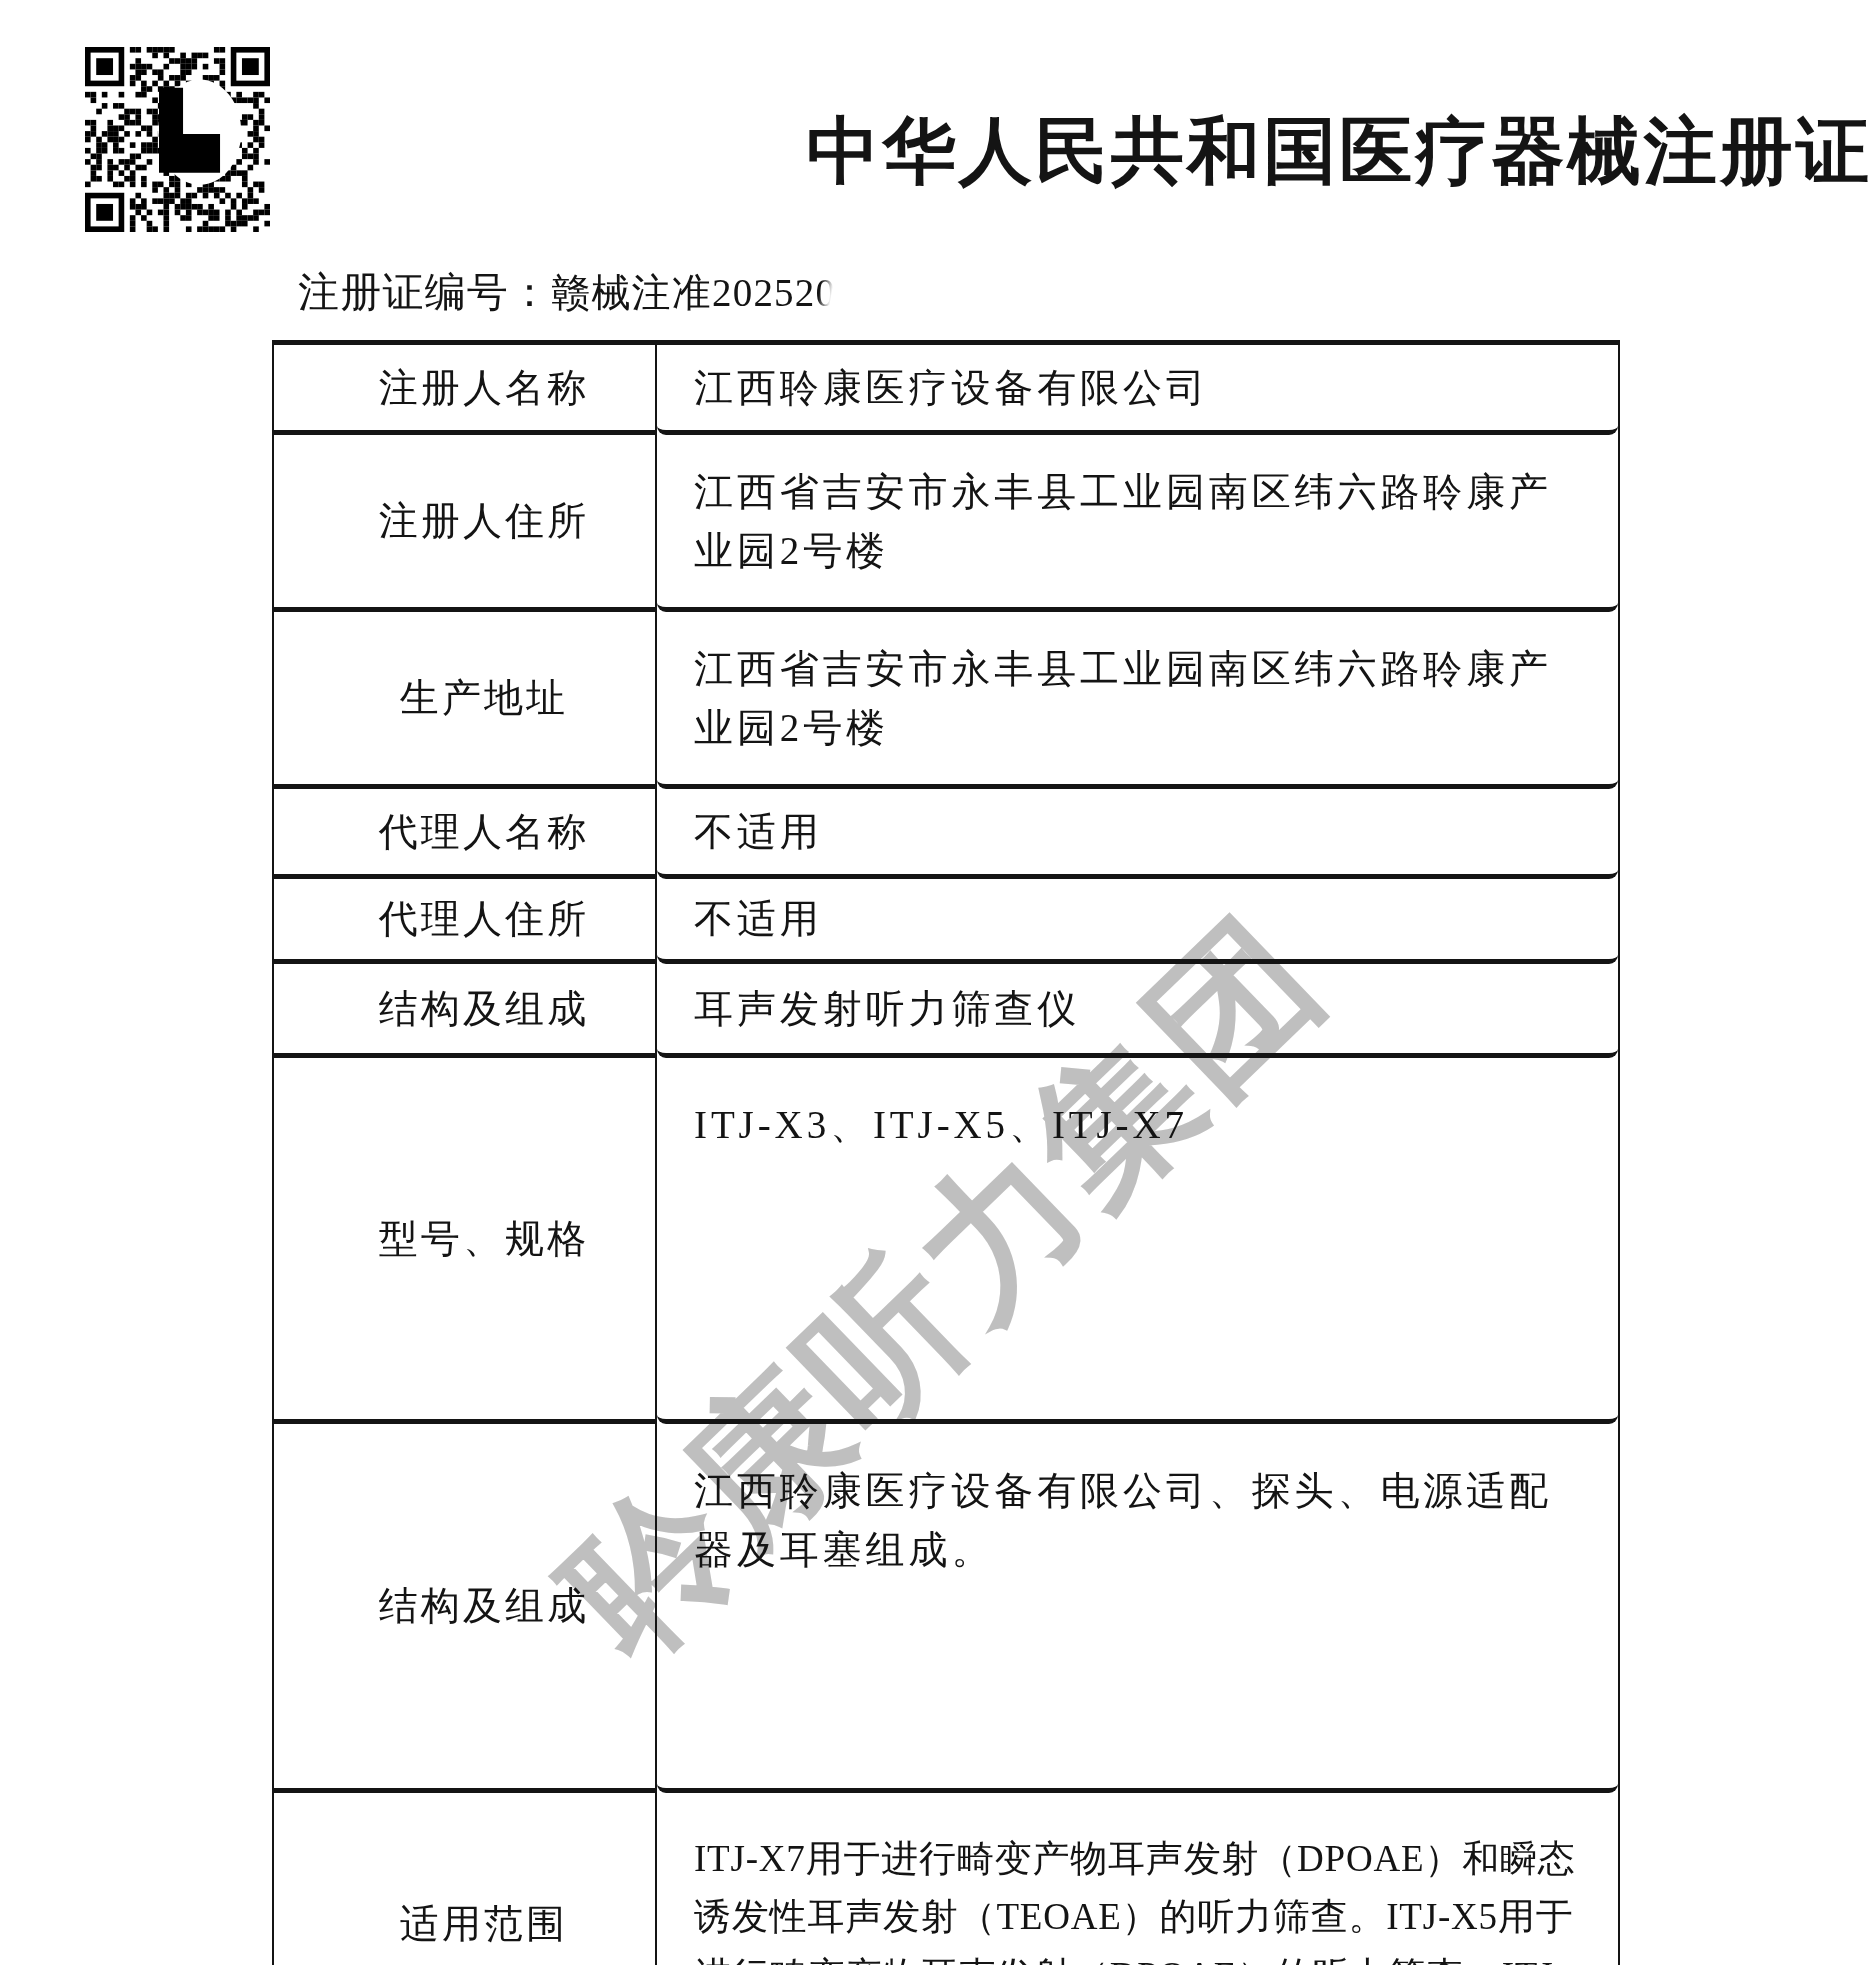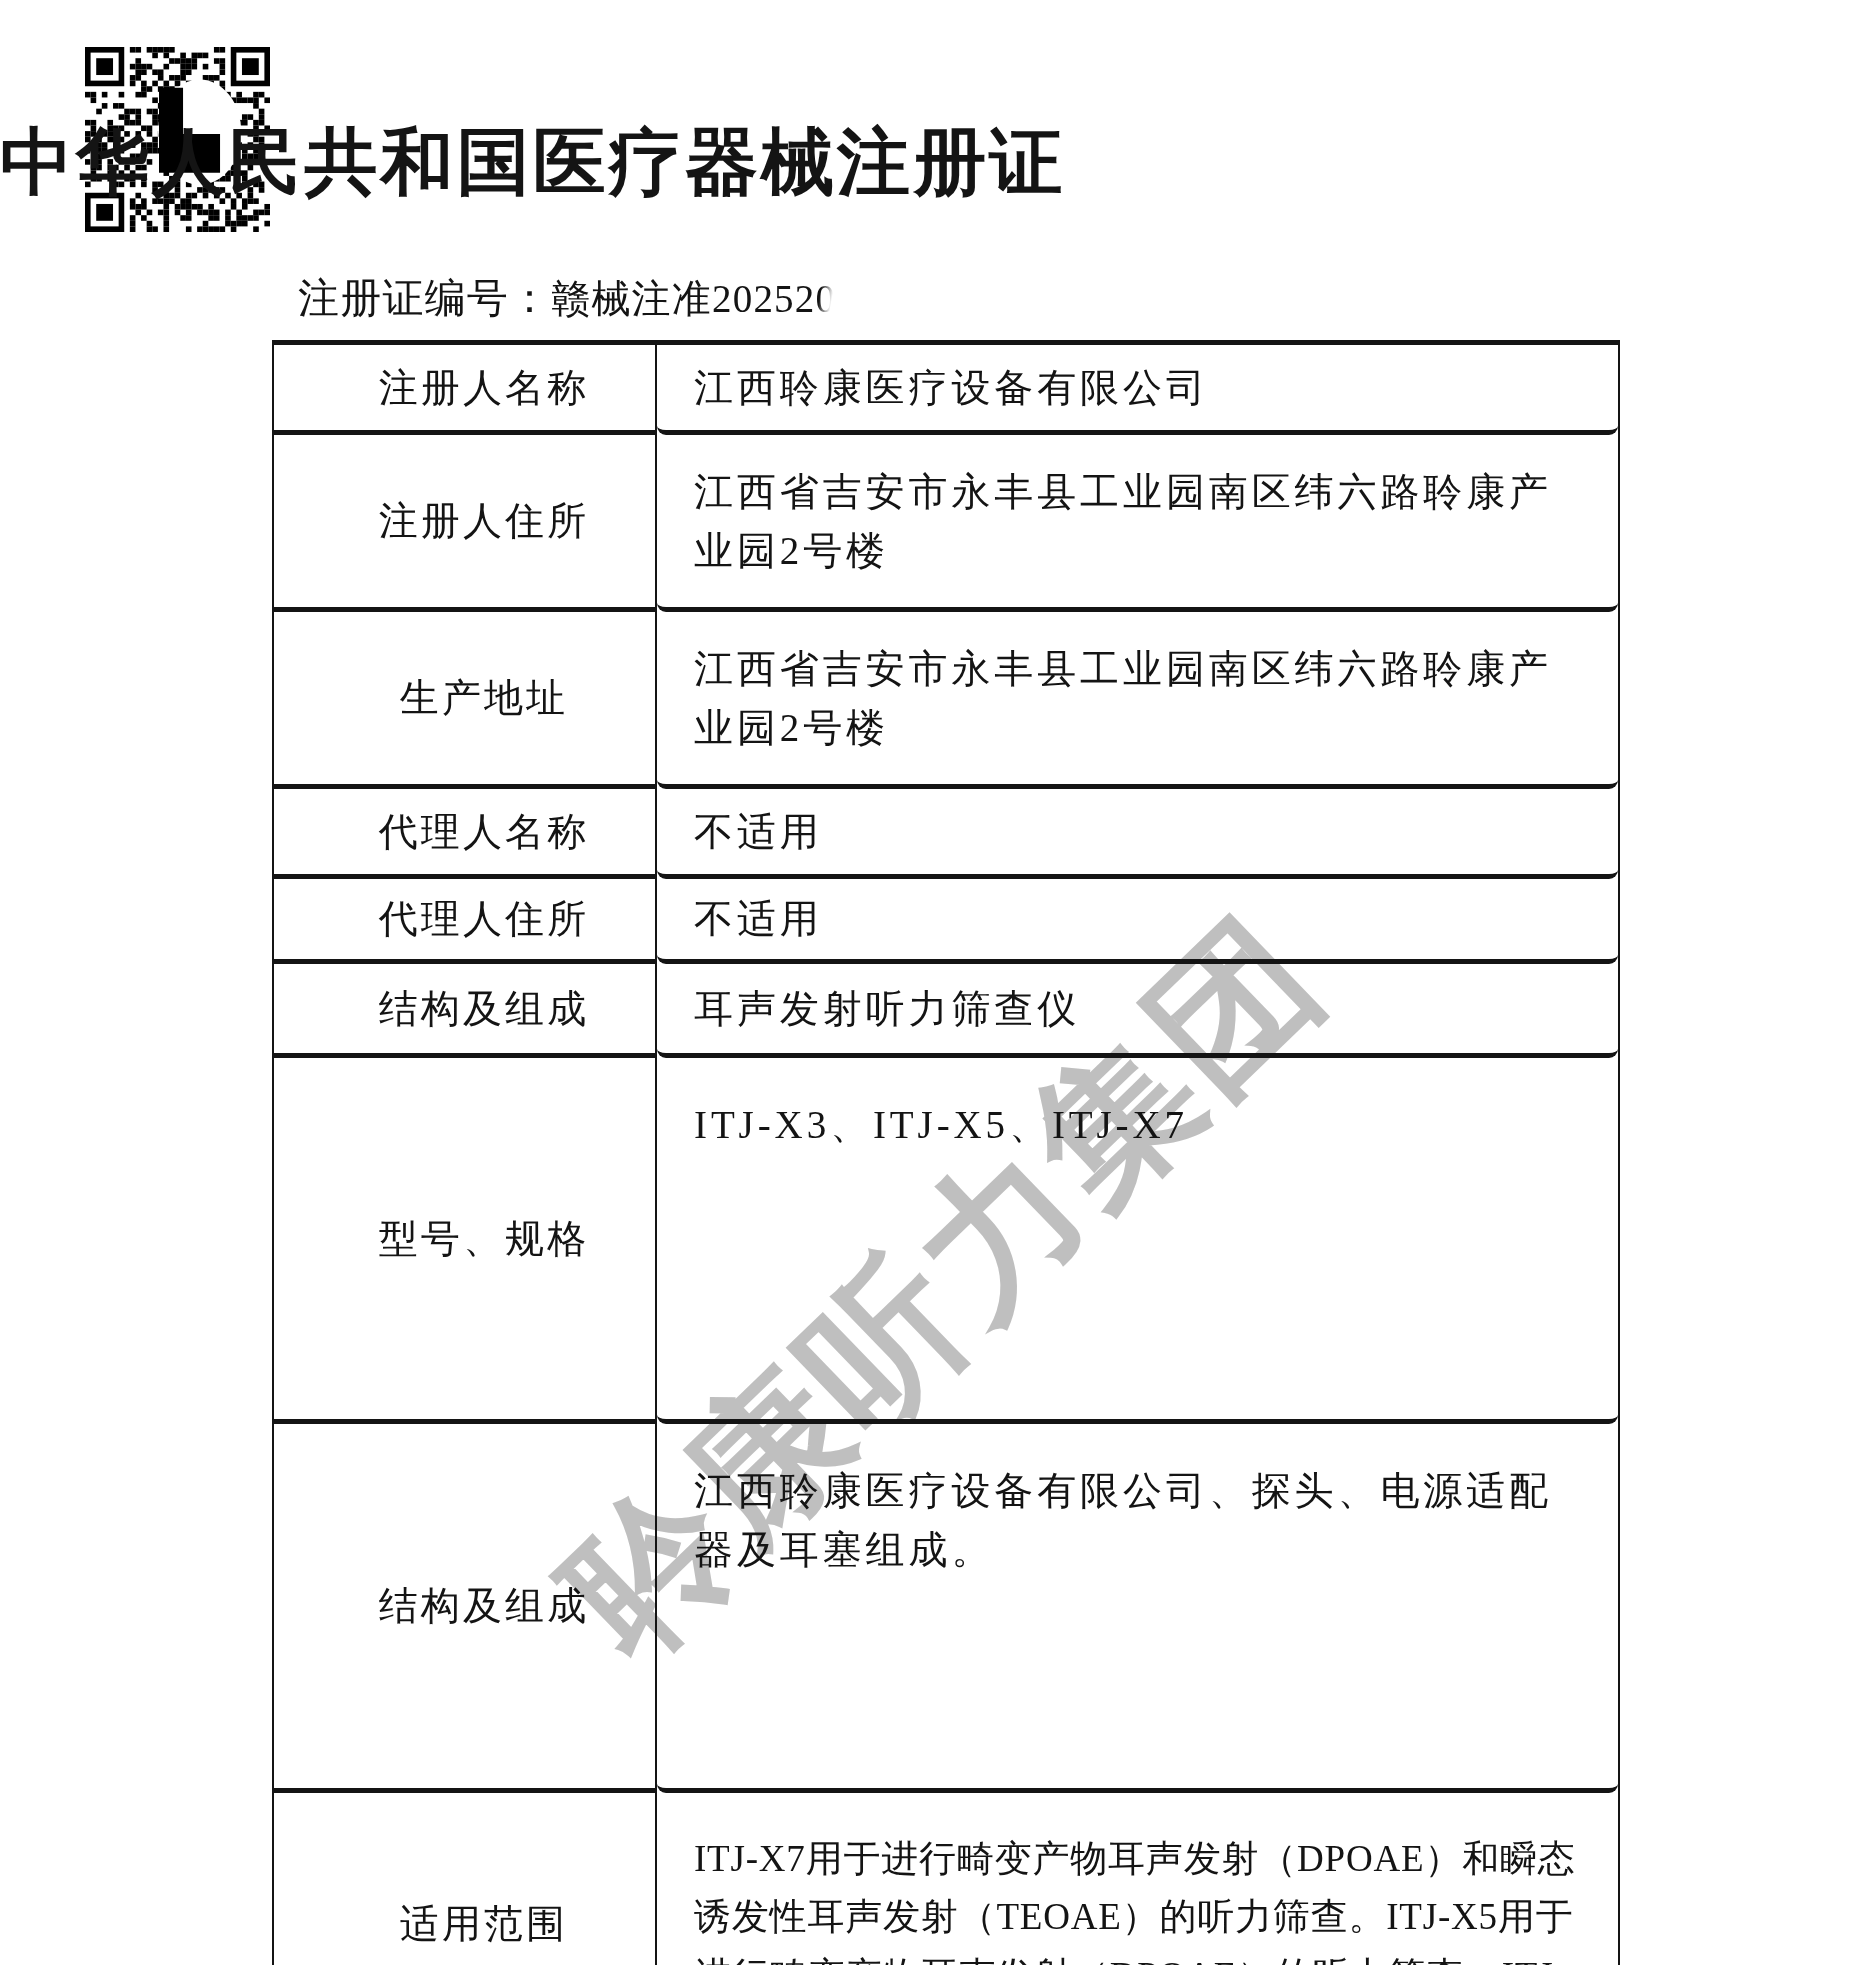--- a/index.html
+++ b/index.html
@@ -3,26 +3,26 @@
 <meta charset="utf-8">
 <style>
   html,body{margin:0;padding:0;background:#888;}
   #doc{
     position:relative; width:1872px; height:2647px; background:#ffffff;
     font-family:"Liberation Serif", serif; color:#141414; overflow:hidden;
   }
   
   .qr{position:absolute; left:85px; top:47px; width:185px; height:185px;}
   .title{
-    position:absolute; left:0; top:114px; width:100%; text-align:left;
+    position:absolute; left:0; top:103px; width:100%; text-align:right;
     font-family:"Liberation Sans", sans-serif; font-weight:bold;
     font-size:73px; letter-spacing:3.1px; z-index:2;
   }
   .certno{
-    position:absolute; left:298px; top:271px; font-size:41px;
+    position:absolute; left:298px; top:265px; font-size:41px;
     letter-spacing:1.2px; z-index:2; white-space:nowrap;
   }
   .certno-val{font-size:39px;}
   .certno-partial{
     font-size:39px;
     -webkit-mask-image:linear-gradient(100deg,#000 25%,transparent 72%);
     mask-image:linear-gradient(100deg,#000 25%,transparent 72%);
   }
   
   .wm{

